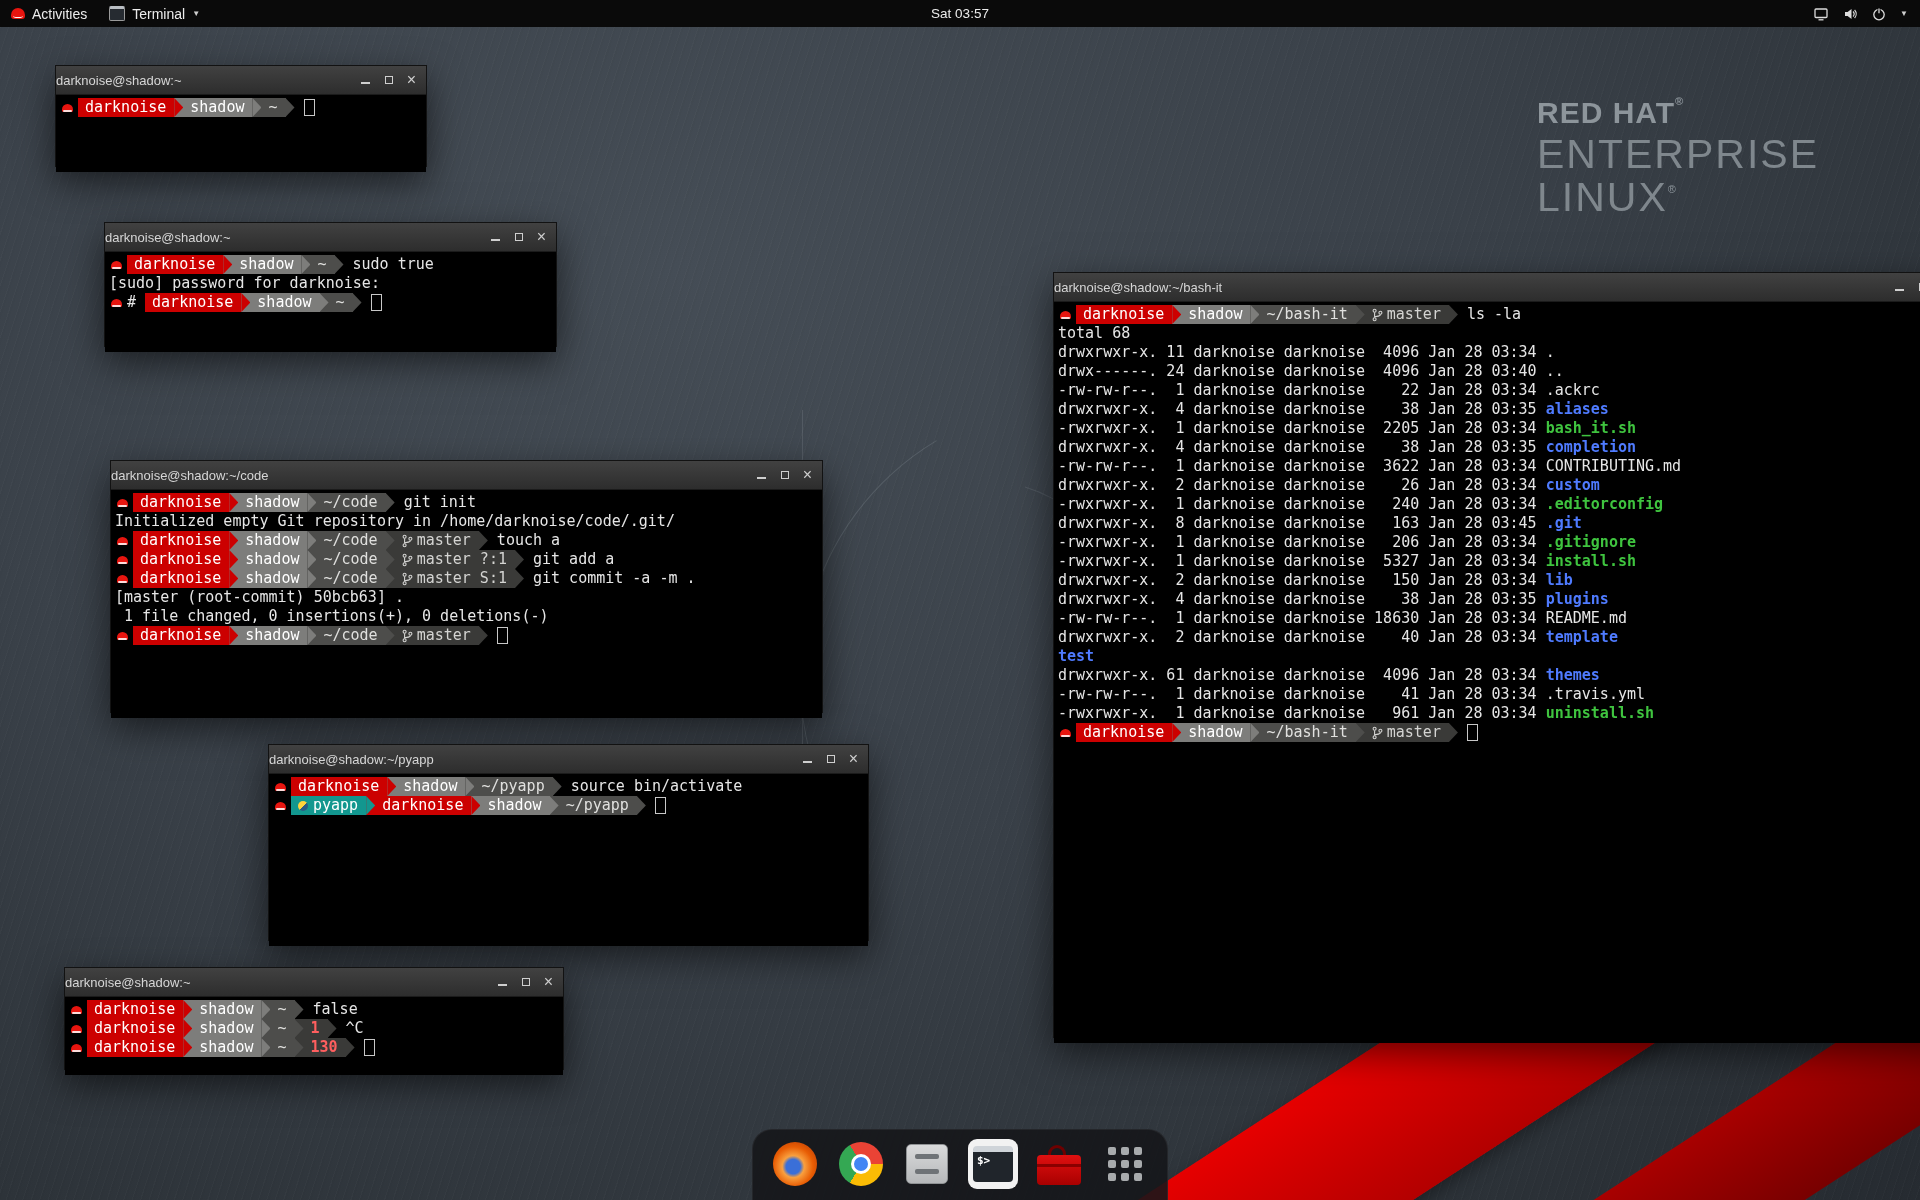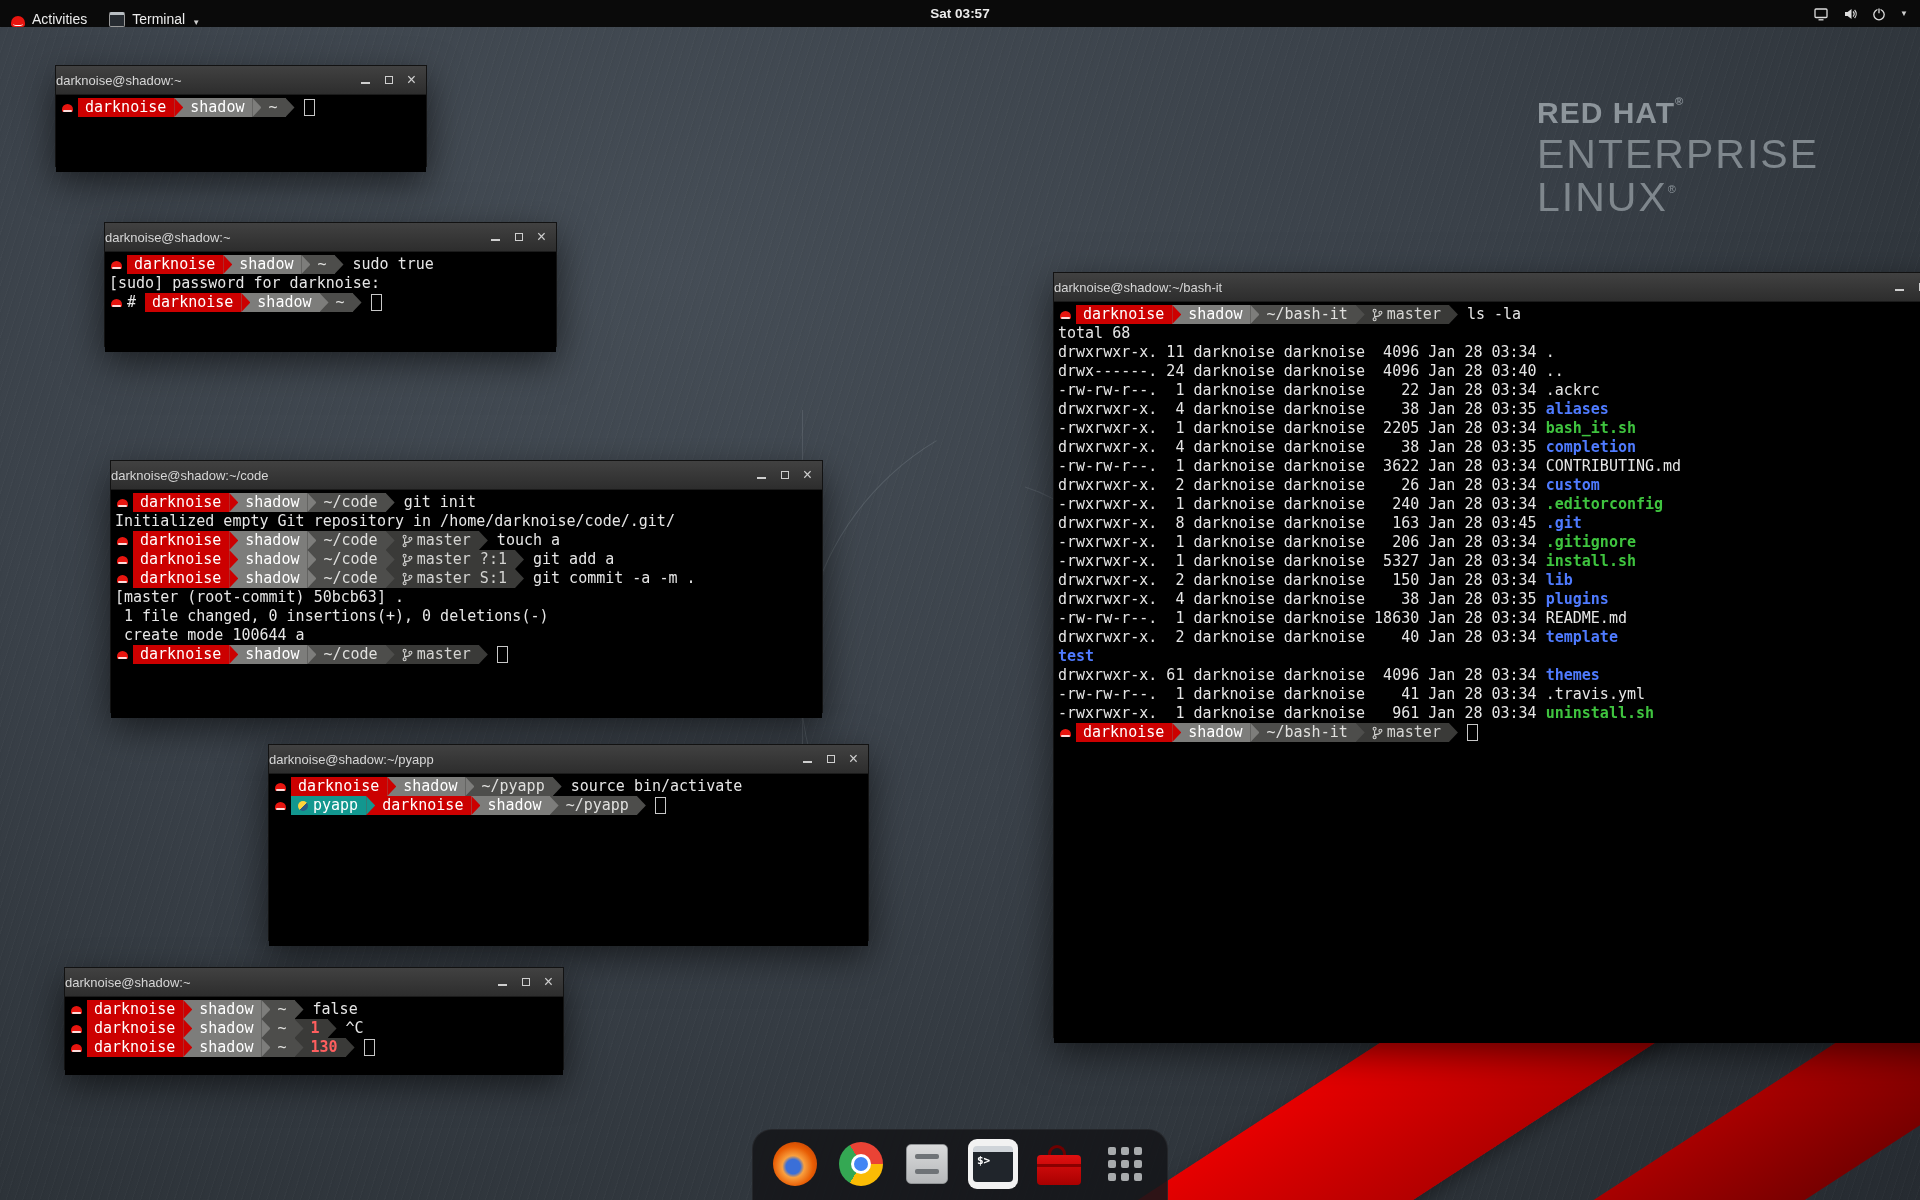--- a/index.html
+++ b/index.html
@@ -24,27 +24,27 @@
   .vline{position:absolute;left:802px;top:410px;width:1px;height:396px;background:rgba(195,205,214,0.14);}
 
   .brand{position:absolute;left:1537px;top:96px;z-index:1;user-select:none;line-height:1.05;}
   .brand .l1{font-size:30px;font-weight:bold;letter-spacing:1px;color:#8d959b;margin-bottom:4px;}
   .brand .l2,.brand .l3{font-size:41px;letter-spacing:2px;color:#7f878d;}
   .brand sup{font-size:11px;vertical-align:18px;color:#8d959b;}
 
   
   .topbar{position:absolute;left:0;top:0;width:1920px;height:27px;background:#0a0a0a;z-index:6;
     display:flex;align-items:center;color:#ececec;font-size:14px;}
-  .tb-btn{display:flex;align-items:flex-end;gap:7px;padding:0 11px;height:100%;cursor:pointer;}
+  .tb-btn{display:flex;align-items:center;gap:7px;padding:0 11px;height:100%;cursor:pointer;}
   .rh-icon{width:14px;height:11px;background:#e8150f;border-radius:7px 7px 3px 3px;position:relative;display:inline-block;}
   .rh-icon::after{content:"";position:absolute;left:2px;right:2px;bottom:1px;height:3px;
     border-bottom:1.5px solid #fff;border-radius:50%;}
   .term-mini{width:14px;height:11px;background:#262b31;border:1px solid #9a9a9a;border-top:3px solid #b9bec3;border-radius:2px;display:inline-block;}
   .caret{font-size:8px;color:#cfcfcf;}
-  .tb-clock{position:absolute;left:50%;transform:translateX(-50%);font-weight:bold;font-size:13.5px;cursor:pointer;}
+  .tb-clock{position:absolute;left:50%;transform:translateX(-50%);font-weight:normal;font-size:13.5px;cursor:pointer;}
   .tb-right{margin-left:auto;display:flex;align-items:center;gap:13px;padding:0 12px;height:100%;cursor:pointer;}
   .tb-right svg{display:block;}
 
   
   .window{position:absolute;background:#000;border:1px solid #121212;box-sizing:border-box;
     box-shadow:0 14px 36px rgba(0,0,0,.6);z-index:2;}
   .w1{left:55px;top:65px;width:372px;height:102px;}
   .w2{left:104px;top:222px;width:453px;height:125px;}
   .w3{left:110px;top:460px;width:713px;height:253px;}
   .w4{left:268px;top:744px;width:601px;height:197px;}
@@ -229,21 +229,20 @@
       <div class="tline"><span class="hat"><span class="hat-dot"></span></span><span class="sp-user seg" style="background: rgb(204, 0, 0); color: rgb(255, 255, 255);">darknoise</span><span class="parrow" style="background: rgb(125, 125, 123);"><span style="background: rgb(204, 0, 0);"></span></span><span class="sp-host seg" style="background: rgb(125, 125, 123); color: rgb(255, 255, 255);">shadow</span><span class="parrow" style="background: rgb(77, 77, 75);"><span style="background: rgb(125, 125, 123);"></span></span><span class="sp-path seg" style="background: rgb(77, 77, 75); color: rgb(224, 224, 222);">~/code</span><span class="parrow" style="background: rgb(58, 58, 56);"><span style="background: rgb(77, 77, 75);"></span></span><span class="sp-git seg" style="background: rgb(58, 58, 56); color: rgb(212, 212, 210);"><svg width="11" height="14" viewBox="0 0 11 14">
             <g fill="none" stroke="currentColor" stroke-width="1.1">
               <circle cx="2.6" cy="2.8" r="1.5"></circle>
               <circle cx="2.6" cy="11.2" r="1.5"></circle>
               <circle cx="8.4" cy="4.8" r="1.5"></circle>
               <path d="M2.6 4.4v5.2M8.4 6.4c0 2.6-5.8 1.4-5.8 2.8"></path>
             </g>
           </svg>master S:1</span><span class="parrow" style="background: transparent;"><span style="background: rgb(58, 58, 56);"></span></span><span class="sp-cmd"> git commit -a -m .</span></div>
       <div class="tline"><span class="sp-out">[master (root-commit) 50bcb63] .</span></div>
       <div class="tline"><span class="sp-out"> 1 file changed, 0 insertions(+), 0 deletions(-)</span></div>
-      <div class="tline"><span class="sp-out"> create mode 100644 a</span></div>
       <div class="tline"><span class="hat"><span class="hat-dot"></span></span><span class="sp-user seg" style="background: rgb(204, 0, 0); color: rgb(255, 255, 255);">darknoise</span><span class="parrow" style="background: rgb(125, 125, 123);"><span style="background: rgb(204, 0, 0);"></span></span><span class="sp-host seg" style="background: rgb(125, 125, 123); color: rgb(255, 255, 255);">shadow</span><span class="parrow" style="background: rgb(77, 77, 75);"><span style="background: rgb(125, 125, 123);"></span></span><span class="sp-path seg" style="background: rgb(77, 77, 75); color: rgb(224, 224, 222);">~/code</span><span class="parrow" style="background: rgb(58, 58, 56);"><span style="background: rgb(77, 77, 75);"></span></span><span class="sp-git seg" style="background: rgb(58, 58, 56); color: rgb(212, 212, 210);"><svg width="11" height="14" viewBox="0 0 11 14">
             <g fill="none" stroke="currentColor" stroke-width="1.1">
               <circle cx="2.6" cy="2.8" r="1.5"></circle>
               <circle cx="2.6" cy="11.2" r="1.5"></circle>
               <circle cx="8.4" cy="4.8" r="1.5"></circle>
               <path d="M2.6 4.4v5.2M8.4 6.4c0 2.6-5.8 1.4-5.8 2.8"></path>
             </g>
           </svg>master</span><span class="parrow" style="background: transparent;"><span style="background: rgb(58, 58, 56);"></span></span><span class="cursor"></span></div>
     </div>
 </div>

